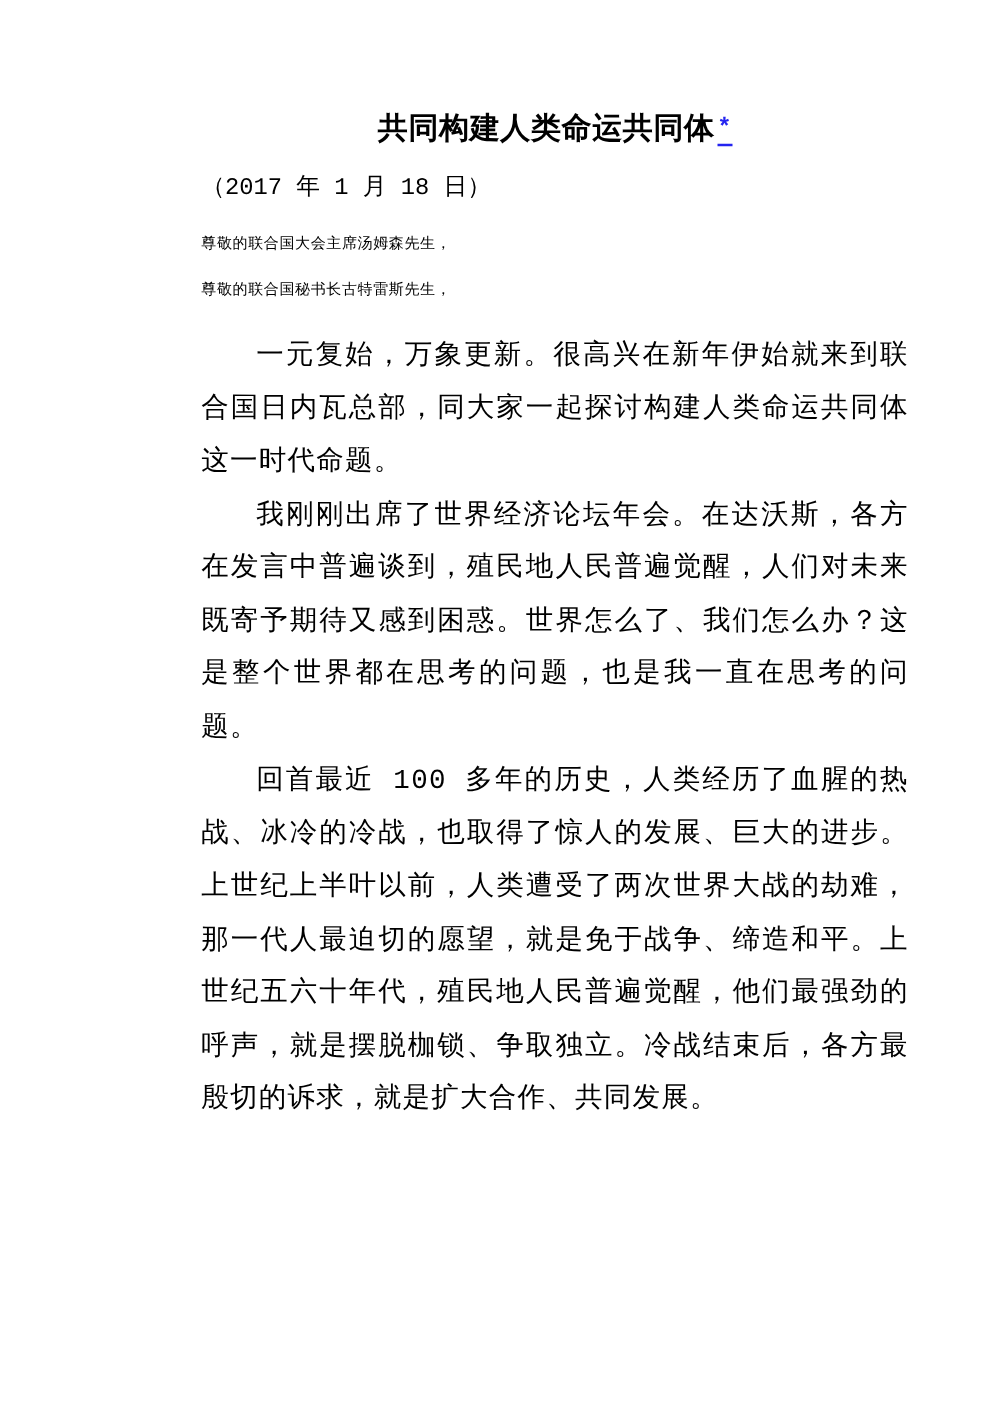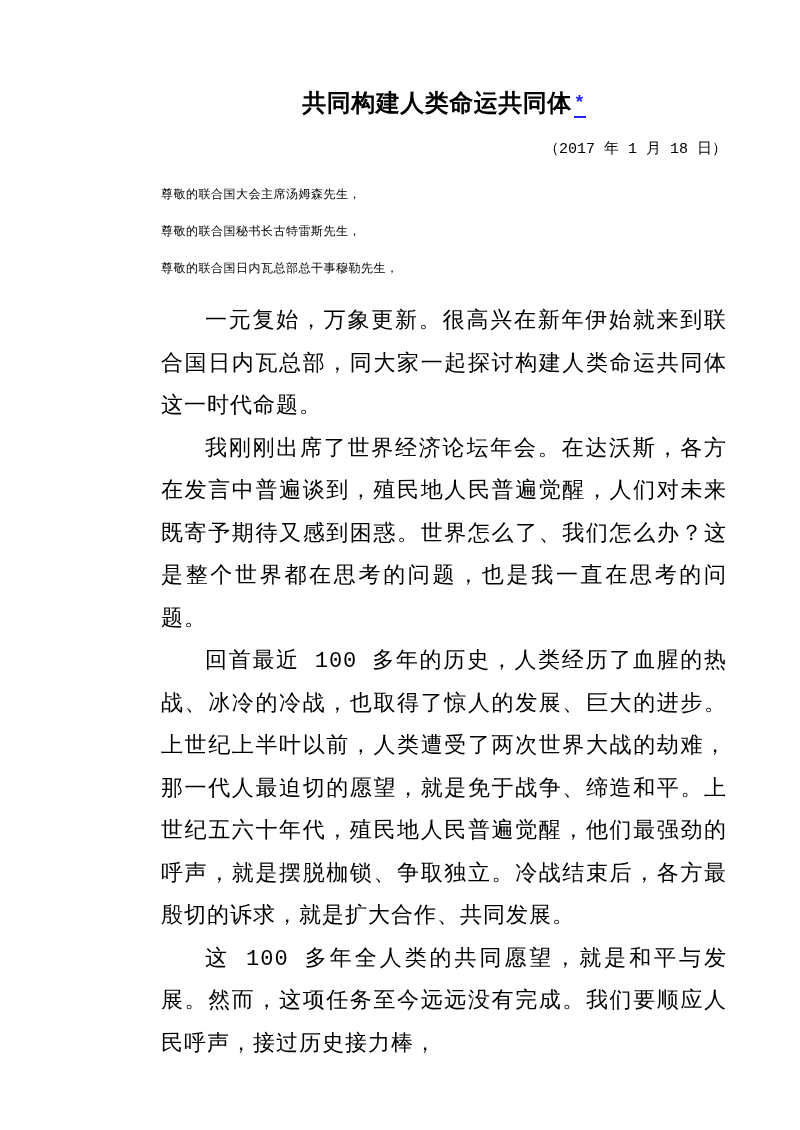--- a/index.html
+++ b/index.html
@@ -36,22 +36,22 @@
     line-height: 19px;
     font-weight: 700;
     text-decoration: none;
     vertical-align: 3px;
     padding-bottom: 3px;
     margin-left: 2px;
     cursor: pointer;
   }
   .doc-date {
     margin: 16px 0 0 0;
-    text-align: right;
-    font-size: 15px;
+    text-align: left;
+    font-size: 19px;
     line-height: 24px;
   }
   .salutations {
     margin-top: 15px;
   }
   .salutations p {
     margin: 0;
     font-size: 12px;
     line-height: 37px;
     letter-spacing: 0.5px;
@@ -74,23 +74,21 @@
 
 <div class="page">
 
   <h1 class="doc-title"><span>共同构建人类命运共同体</span><a class="footnote-ref">*</a></h1>
 
   <p class="doc-date">（2017 年 1 月 18 日）</p>
 
   <div class="salutations">
     <p>尊敬的联合国大会主席汤姆森先生，</p>
     <p>尊敬的联合国秘书长古特雷斯先生，</p>
-    <p>尊敬的联合国日内瓦总部总干事穆勒先生，</p>
   </div>
 
   <div class="doc-body">
     <p>一元复始，万象更新。很高兴在新年伊始就来到联合国日内瓦总部，同大家一起探讨构建人类命运共同体这一时代命题。</p>
     <p>我刚刚出席了世界经济论坛年会。在达沃斯，各方在发言中普遍谈到，殖民地人民普遍觉醒，人们对未来既寄予期待又感到困惑。世界怎么了、我们怎么办？这是整个世界都在思考的问题，也是我一直在思考的问题。</p>
     <p>回首最近 100 多年的历史，人类经历了血腥的热战、冰冷的冷战，也取得了惊人的发展、巨大的进步。上世纪上半叶以前，人类遭受了两次世界大战的劫难，那一代人最迫切的愿望，就是免于战争、缔造和平。上世纪五六十年代，殖民地人民普遍觉醒，他们最强劲的呼声，就是摆脱枷锁、争取独立。冷战结束后，各方最殷切的诉求，就是扩大合作、共同发展。</p>
-    <p>这 100 多年全人类的共同愿望，就是和平与发展。然而，这项任务至今远远没有完成。我们要顺应人民呼声，接过历史接力棒，</p>
   </div>
 
 </div>
 
 </body></html>

